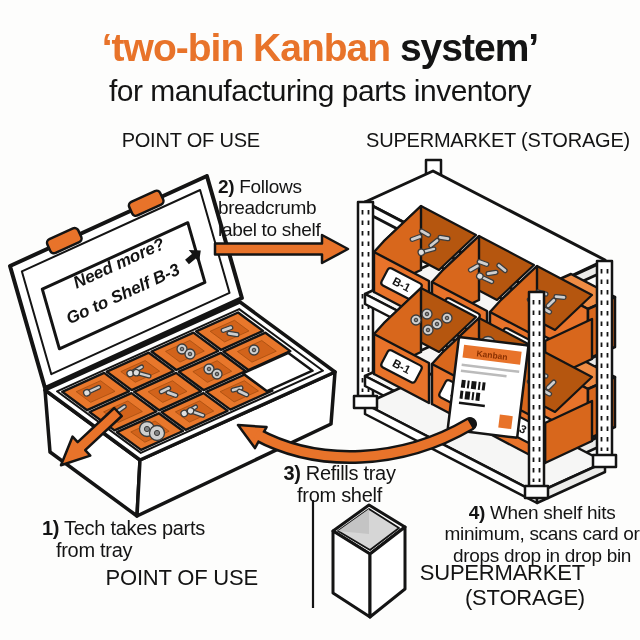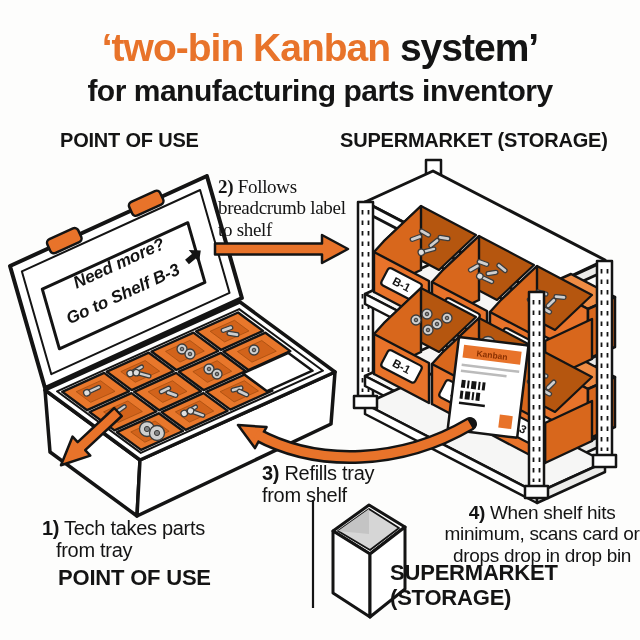--- a/index.html
+++ b/index.html
@@ -1,29 +1,29 @@
 <!DOCTYPE html>
 <html><head>
 <meta charset="utf-8">
 <style>
   html,body{margin:0;padding:0;background:#fdfdfc;}
   .canvas{position:relative;width:640px;height:640px;background:#fdfdfc;overflow:hidden;
           font-family:"Liberation Sans",sans-serif;color:#141414;}
   .abs{position:absolute;}
   .title{top:28px;left:0;width:640px;text-align:center;font-size:39px;font-weight:bold;letter-spacing:-1px;line-height:1.05;}
   .title .hl{color:#E8732A;}
-  .subtitle{top:74px;left:0;width:640px;text-align:center;font-size:30px;letter-spacing:-0.5px;font-weight:bold;}
-  .sechdr{font-size:20px;font-weight:bold;text-align:left;letter-spacing:-0.2px;}
+  .subtitle{top:74px;left:0;width:640px;text-align:center;font-size:30px;letter-spacing:-0.5px;}
+  .sechdr{font-size:20px;font-weight:normal;text-align:right;letter-spacing:-0.2px;}
   .hdrL{top:129px;left:60px;width:200px;}
   .hdrR{top:129px;left:340px;width:290px;}
   .step{font-size:19px;line-height:1.12;letter-spacing:-0.3px;}
   .step b{font-weight:bold;}
   .s1{top:481px;left:42px;width:158px;font-size:20px;padding-left:14px;text-indent:-14px;margin-top:36px;}
-  .s2{top:176px;left:218px;width:134px;font-family:Liberation Serif, serif;}
-  .s3{top:462px;left:262px;width:155px;text-align:left;font-size:20px;}
+  .s2{top:176px;left:218px;width:134px;}
+  .s3{top:462px;left:262px;width:155px;text-align:center;font-size:20px;}
   .s4{top:502px;left:428px;width:228px;text-align:center;}
   .footL{top:565px;left:58px;width:200px;font-size:22px;}
   .footR{top:561px;left:390px;width:195px;font-size:22px;line-height:1.12;}
   svg{position:absolute;top:0;left:0;}
   svg text{font-family:"Liberation Sans",sans-serif;}
   .ol{stroke:#141414;stroke-linejoin:round;stroke-linecap:round;}
   .w{fill:#ffffff;}
   .wt{fill:#f6f6f5;}
   .edg{fill:#ececea;}
   .org{fill:#E8732A;}

